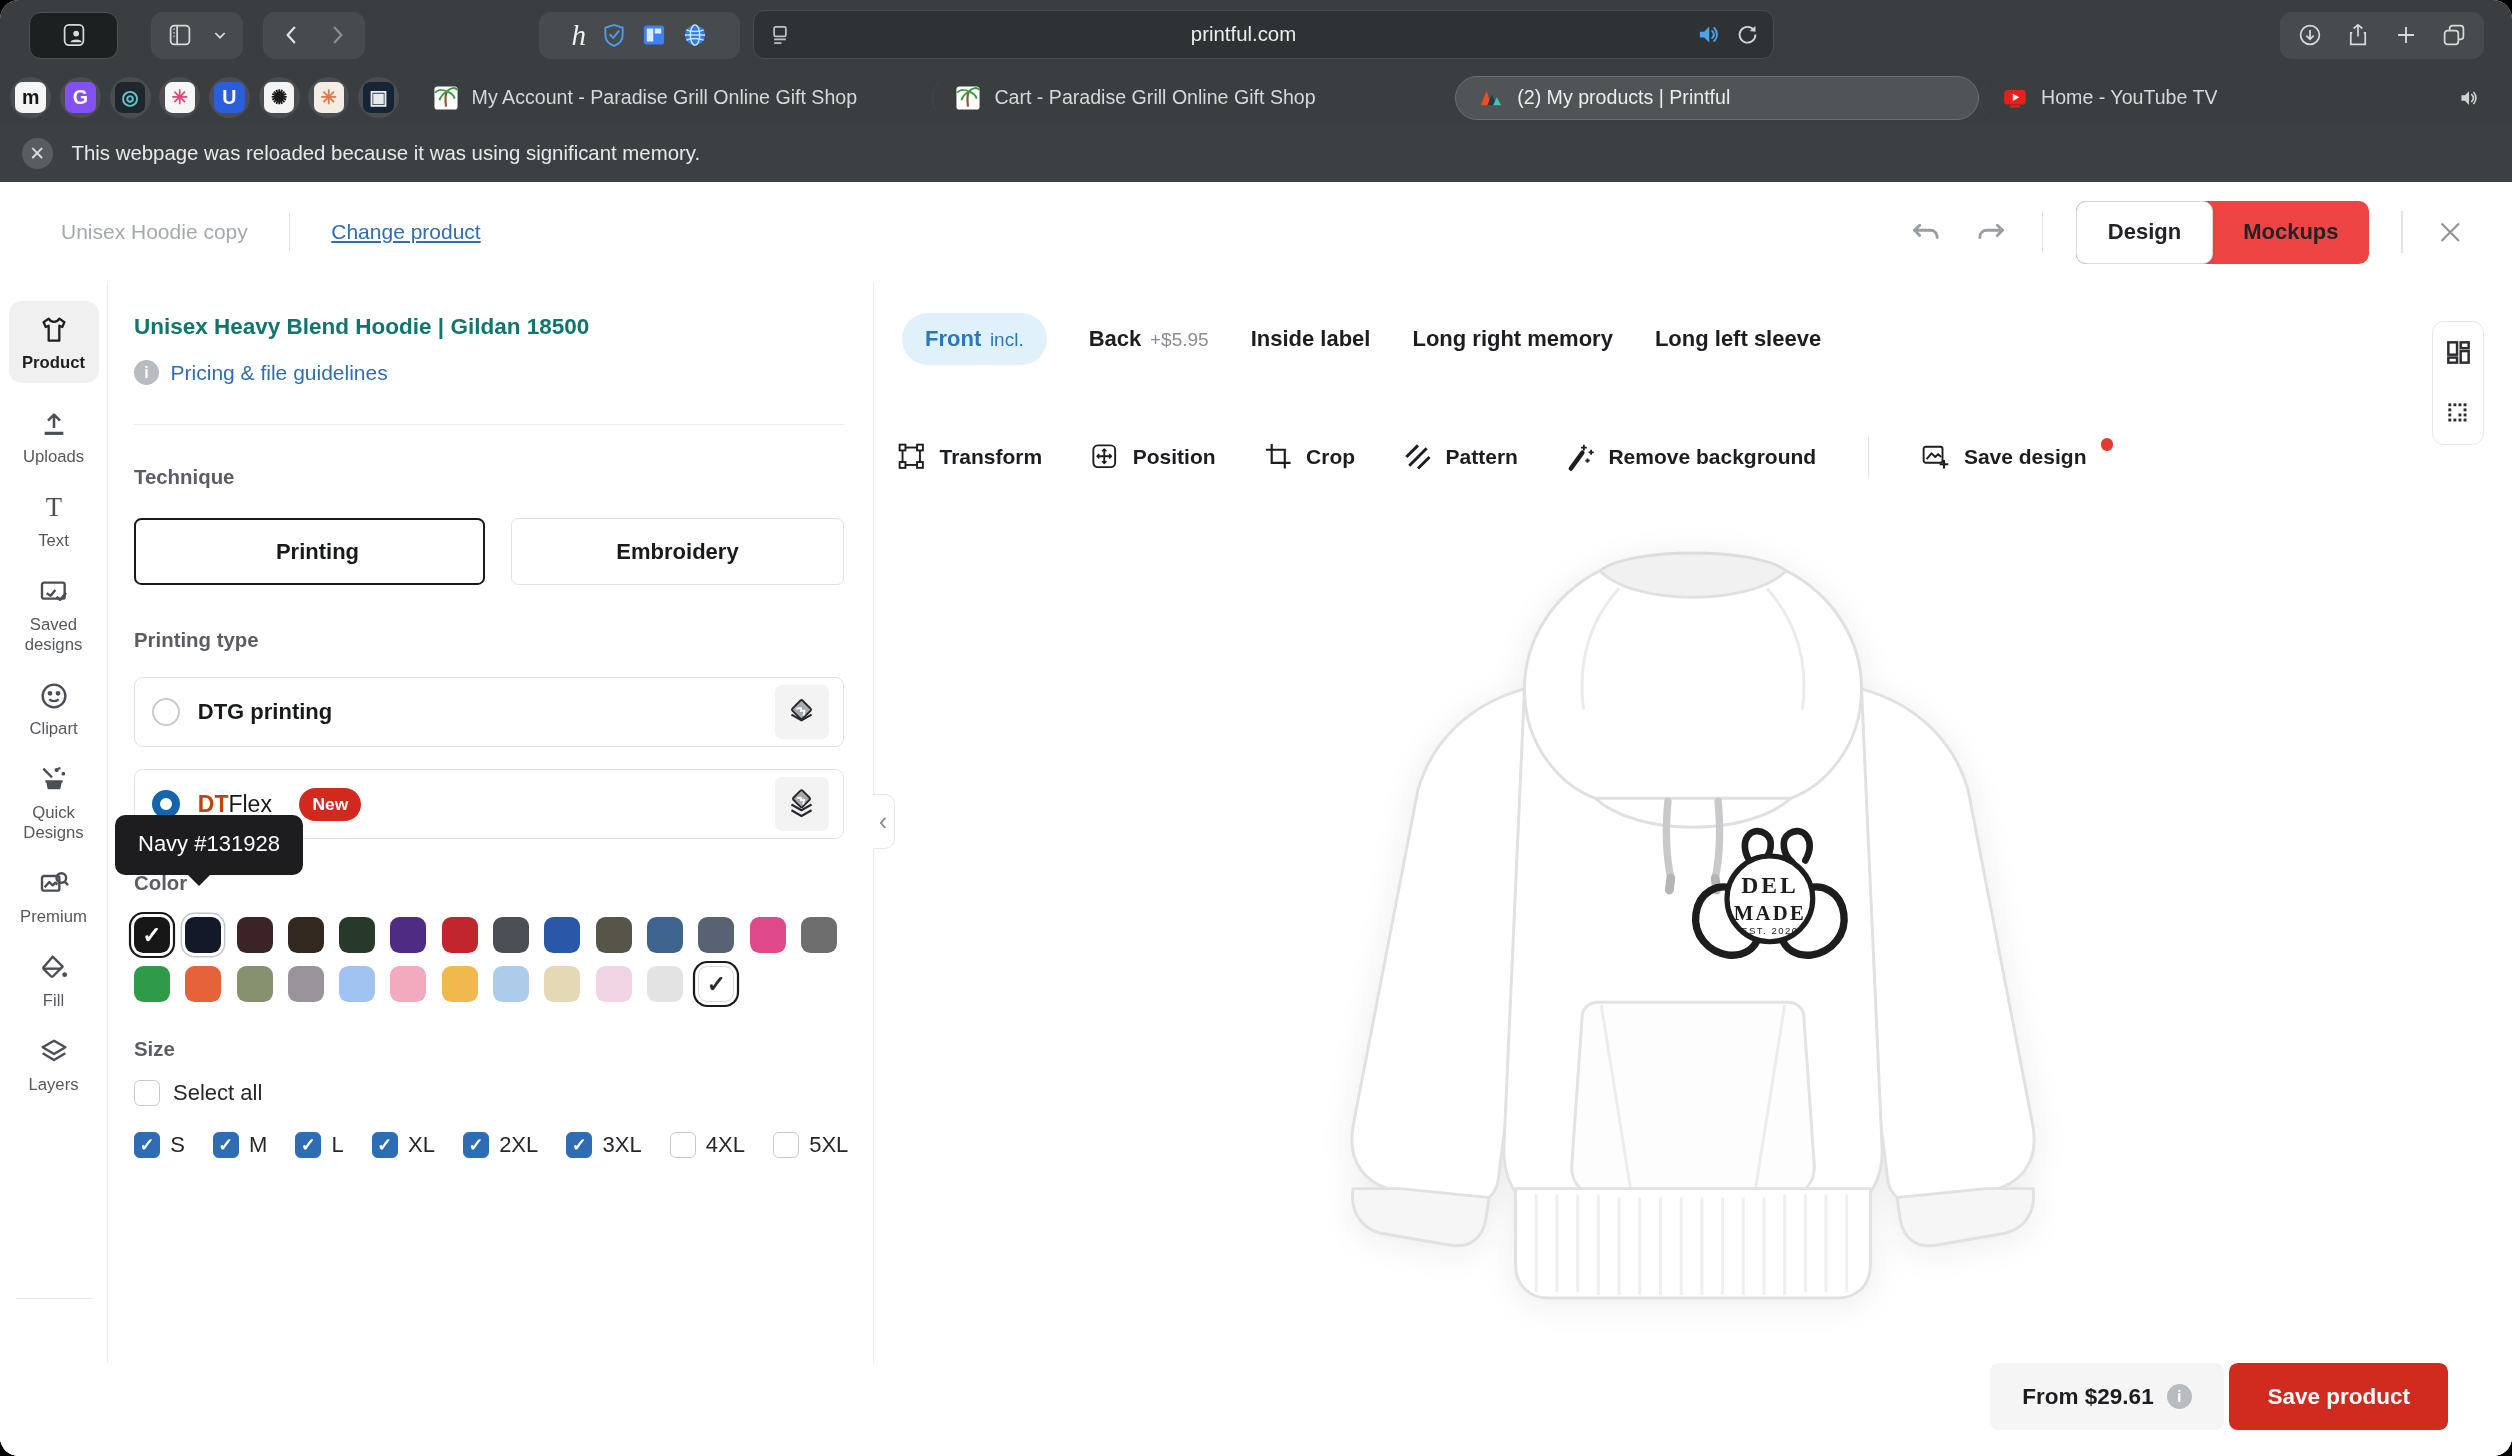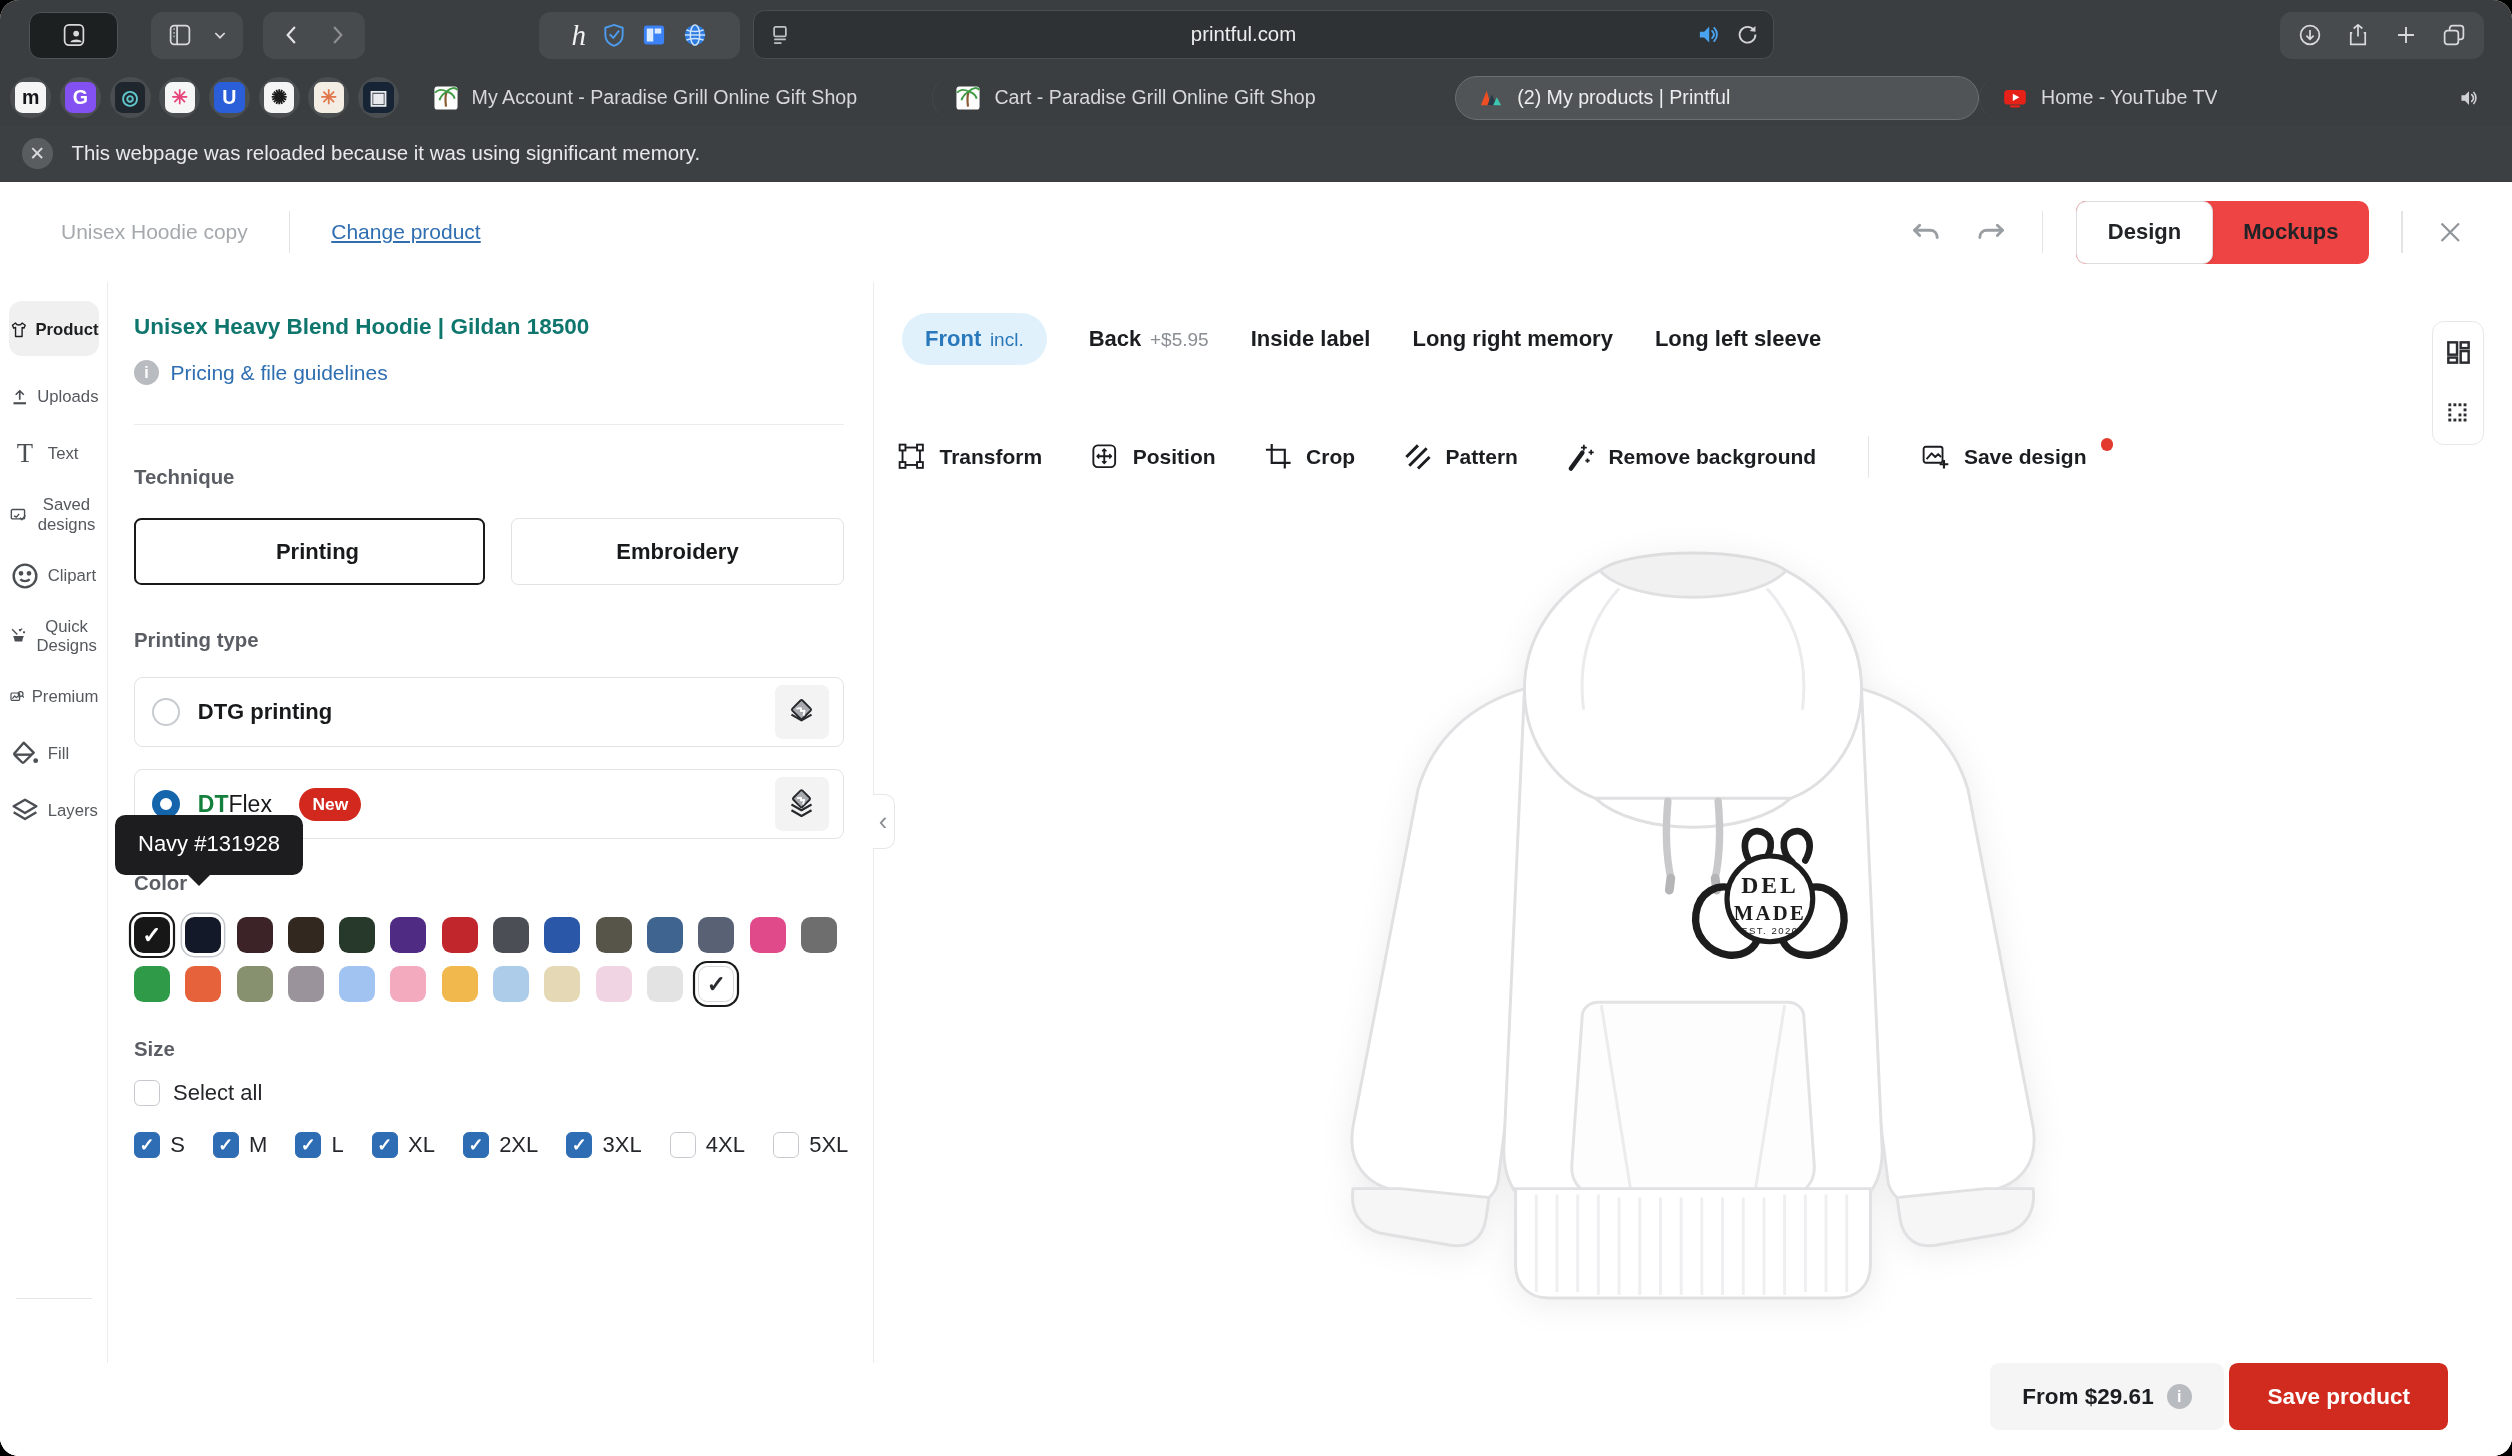--- a/index.html
+++ b/index.html
@@ -52,21 +52,21 @@
   .seg { display:flex; background:#ef4444; border-radius:10.2px; overflow:hidden; }
   .seg-btn { padding:0 30.5px; height:63px; display:flex; align-items:center; font-size:22px; font-weight:bold; color:#212326; }
   .seg-btn.on { background:#fff; border:1.5px solid #dddddf; border-radius:10.2px; box-shadow:0 1.5px 4.4px rgba(0,0,0,.08); }
   .close-x { width:30.5px; height:30.5px; color:#8f9499; }
   .close-x svg { width:100%; height:100%; }
 
   .page-body { flex:1; display:flex; min-height:0; }
 
   
   .rail { width:108px; border-right:1.5px solid #ececee; display:flex; flex-direction:column; align-items:center; padding-top:19px; gap:25px; flex:none; }
-  .rail-item { width:90px; display:flex; flex-direction:row; align-items:center; gap:7.3px; color:#4b4f54; }
+  .rail-item { width:90px; display:flex; flex-direction:column; align-items:center; gap:7.3px; color:#4b4f54; }
   .rail-item .ric { width:32px; height:32px; }
   .rail-item .ric svg { width:100%; height:100%; }
   .rail-label { font-size:16.7px; color:#55585d; text-align:center; line-height:1.18; }
   .rail-item.active { background:#f0f0f1; border-radius:13px; padding:13px 0 10.2px; color:#1d1f21; }
   .rail-item.active .rail-label { color:#1d1f21; font-weight:bold; }
   .rail-end { margin-top:auto; width:76px; border-top:1.5px solid #e6e6e8; margin-bottom:64px; }
 
   
   .panel { width:766px; border-right:1.5px solid #ececee; padding:32px 29px 0 26px; position:relative; flex:none; }
   .p-title { font-size:22.5px; font-weight:bold; color:#0f766e; }
@@ -75,21 +75,21 @@
   .p-guidelines a { font-size:21px; color:#2e6eb1; text-decoration:none; }
   .hdiv { margin-top:39px; border-top:1.5px solid #ececee; }
   .sec-label { margin-top:41px; font-size:20.4px; font-weight:bold; color:#5a5e64; }
   .tech-row { margin-top:29px; display:flex; gap:26px; }
   .tech-btn { flex:1; height:67px; border-radius:7.3px; display:flex; align-items:center; justify-content:center; font-size:22px; font-weight:bold; color:#17191b; border:1.5px solid #e2e2e4; background:#fff; }
   .tech-btn.sel { border:2.9px solid #17191b;padding-left:16px; }
   .ptype-card { margin-top:25px; height:70px; border:1.5px solid #e2e2e4; border-radius:8.7px; display:flex; align-items:center; padding:0 14.5px 0 17.4px; gap:17.4px;text-align:center; }
   .radio { width:28px; height:28px; border-radius:50%; border:2.2px solid #c8cbcf; background:#fff; flex:none; }
   .radio.on { border:8px solid #1565ad; }
   .ptype-label { font-size:22px; font-weight:bold; color:#17191b; }
-  .dtflex-bold { font-size:23px; font-weight:900; color:#15803d; }
+  .dtflex-bold { font-size:23px; font-weight:900; color:#c2410c; }
   .dtflex-light { font-size:23px; font-weight:400; color:#17191b; }
   .new-badge { margin-left:10.2px; background:#d2281e; color:#fff; font-size:17.4px; font-weight:bold; padding:5.8px 13px; border-radius:726px; }
   .ptype-icon { margin-left:auto; width:54px; height:54px; background:#f3f3f4; border-radius:7.3px; display:flex; align-items:center; justify-content:center; color:#27292c; }
   .ptype-icon svg { width:33px; height:33px; }
 
   .color-sec { margin-top:33px; position:relative; }
   .tooltip { position:absolute; top:-57px; left:-19px; background:#1d1d1f; color:#fff; font-size:22px; padding:16px 23px 17.4px; border-radius:10.2px; z-index:5; white-space:nowrap; }
   .tooltip::after { content:""; position:absolute; top:100%; left:73px; border:11.6px solid transparent; border-top-color:#1d1d1f; }
   .sw-row { display:flex; gap:15.3px; }
   .sw-row.r1 { margin-top:22px; }

